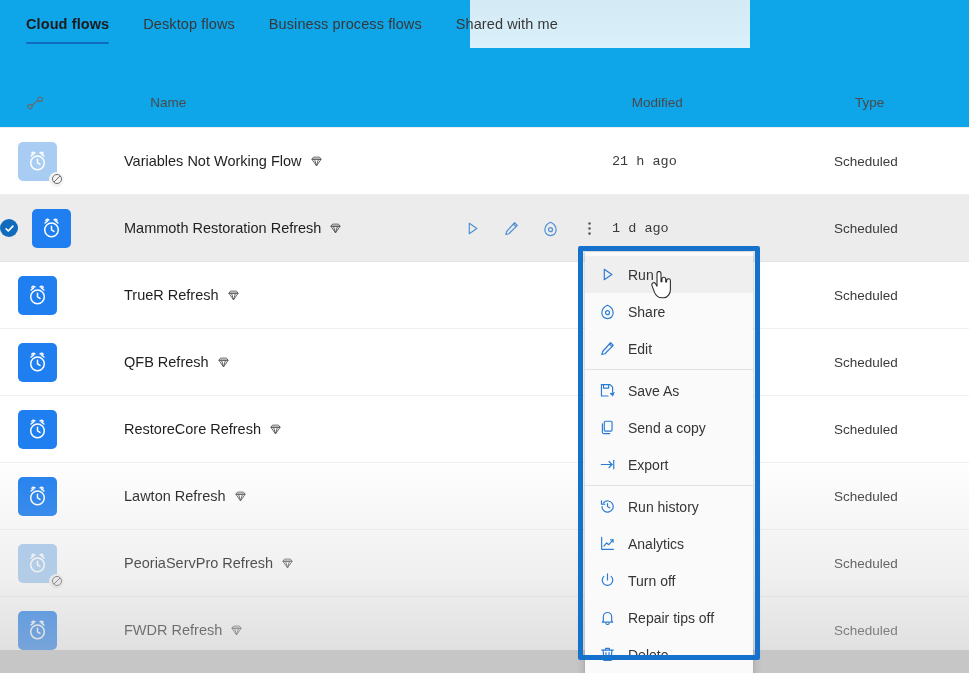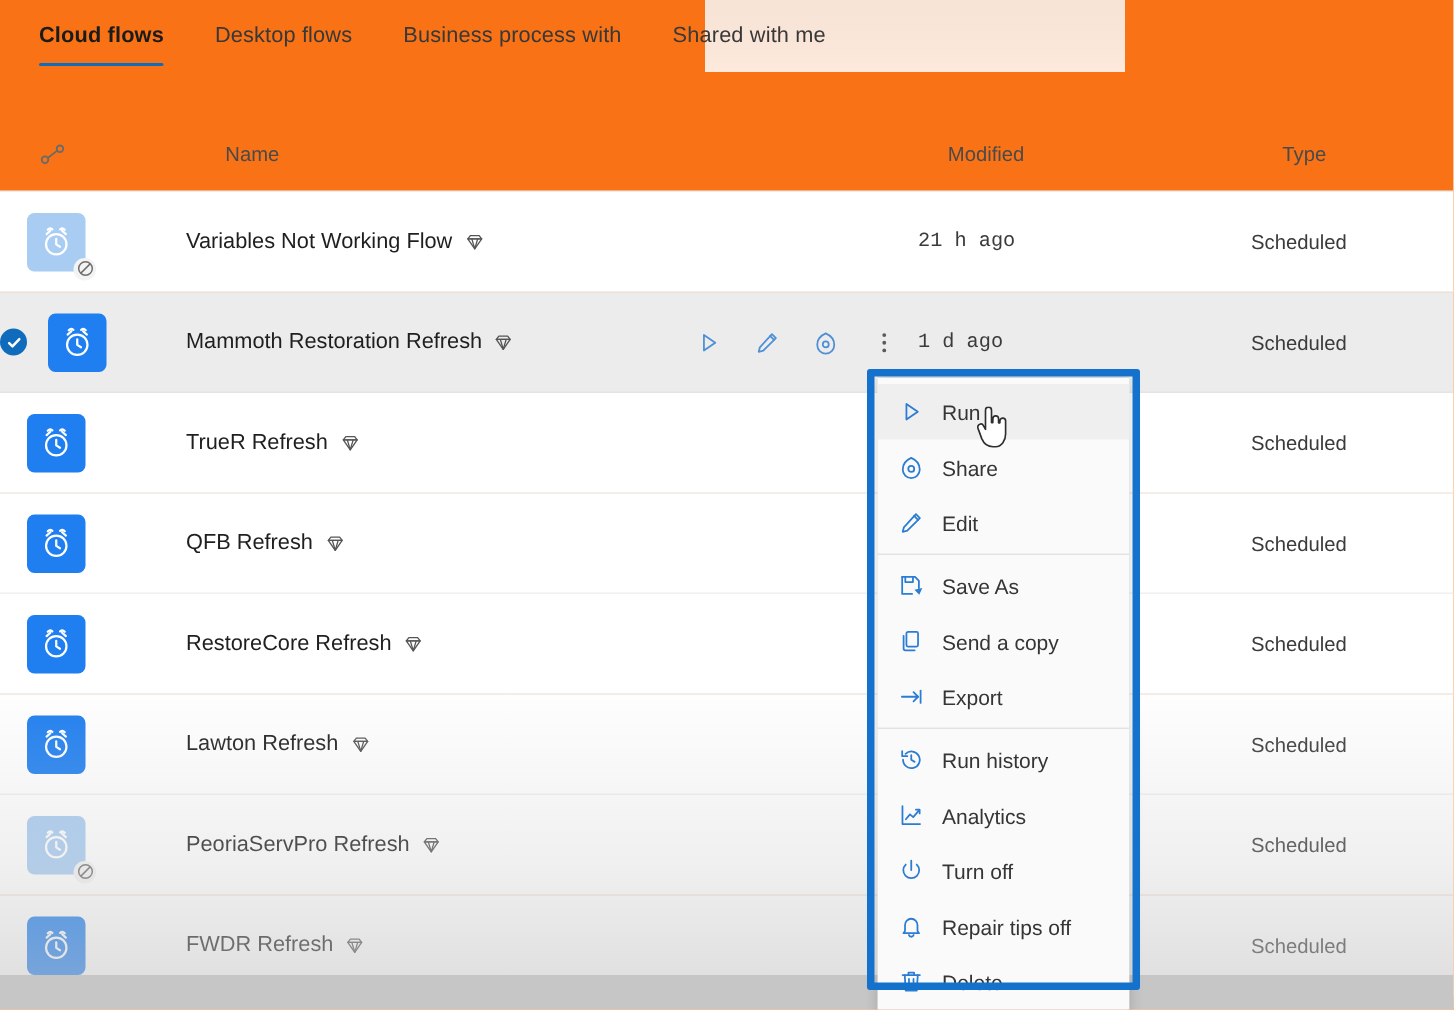--- a/index.html
+++ b/index.html
@@ -6,21 +6,21 @@
   * { box-sizing: border-box; margin: 0; padding: 0; }
   html, body {
     width: 969px; height: 673px;
     font-family: "Liberation Sans", sans-serif;
     background: #ffffff;
     overflow: hidden;
   }
   #app {
     position: relative;
     width: 969px; height: 673px;
-    background: #f97316;
+    background: #0ea5e9;
   }
 
   
   .ghost-panel {
     position: absolute;
     left: 470px; top: 0px;
     width: 280px; height: 48px;
     background: linear-gradient(180deg,#f7f7f7 0%, #fbfbfb 70%, #ffffff 100%);
     opacity: .85;
   }
@@ -252,21 +252,21 @@
 </head>
 <body>
 
 <div id="app">
 
   <div class="ghost-panel"></div>
 
   <div class="tabbar" id="tabbar">
       <div class="tab active">Cloud flows</div>
       <div class="tab">Desktop flows</div>
-      <div class="tab">Business process with</div>
+      <div class="tab">Business process flows</div>
       <div class="tab">Shared with me</div>
     </div>
 
   <div class="table">
 
     <div class="thead">
       <div class="col-icon th">
         <span class="sort-glyph">
           <svg width="18" height="14" viewBox="0 0 18 14" fill="none" stroke="#6a6a6a" stroke-width="1.2">
             <circle cx="4" cy="10.5" r="2.2"></circle>

